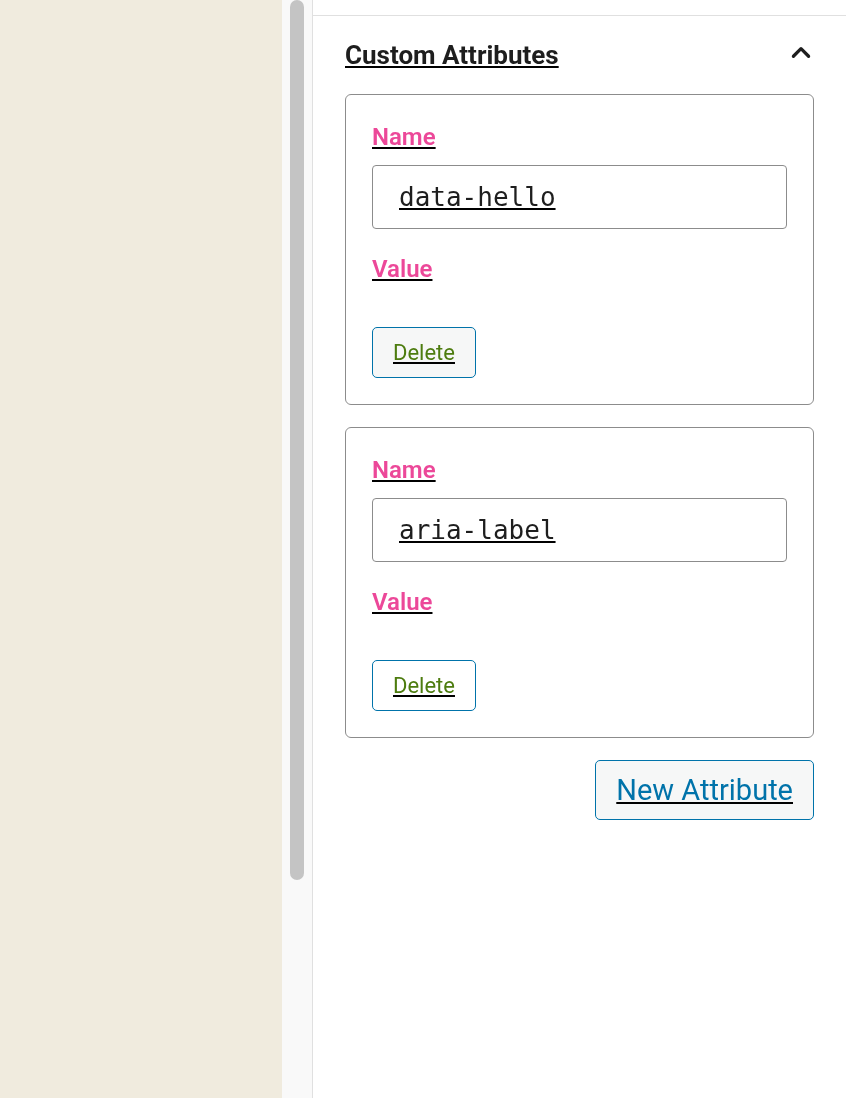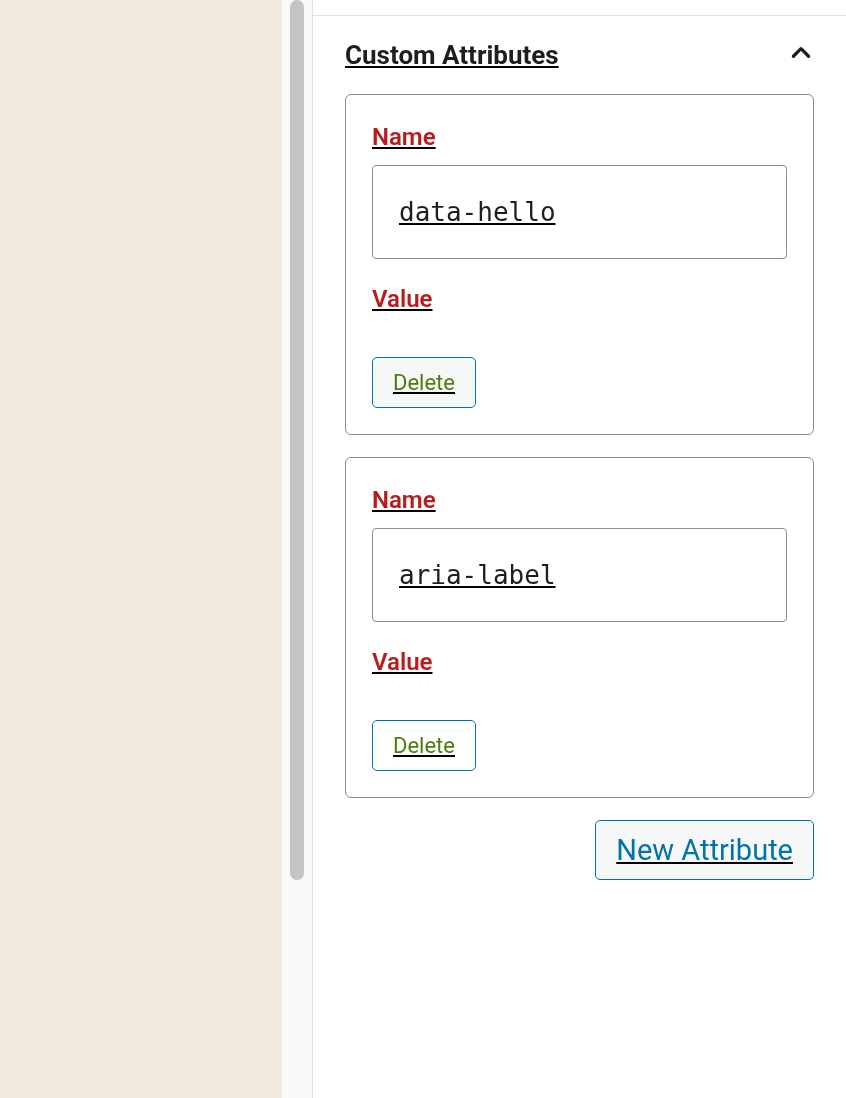--- a/index.html
+++ b/index.html
@@ -72,26 +72,26 @@
     .attr-card {
       border: 1px solid #8c8c8c;
       border-radius: 6px;
       padding: 28px 26px 26px 26px;
       display: flex;
       flex-direction: column;
     }
     .field-label {
       font-size: 24px;
       font-weight: 600;
-      color: #b91c1c;
+      color: #ec4899;
       margin-bottom: 14px;
     }
     .text-input {
       width: 100%;
-      height: 94px;
+      height: 64px;
       padding: 0 26px;
       font-family: ui-monospace, SFMono-Regular, Menlo, Consolas, monospace;
       font-size: 26px;
       color: #1e1e1e;
       border: 1px solid #8c8c8c;
       border-radius: 4px;
       background: #fff;
       outline: none;
     }
     .gap-between-fields { height: 26px; }

